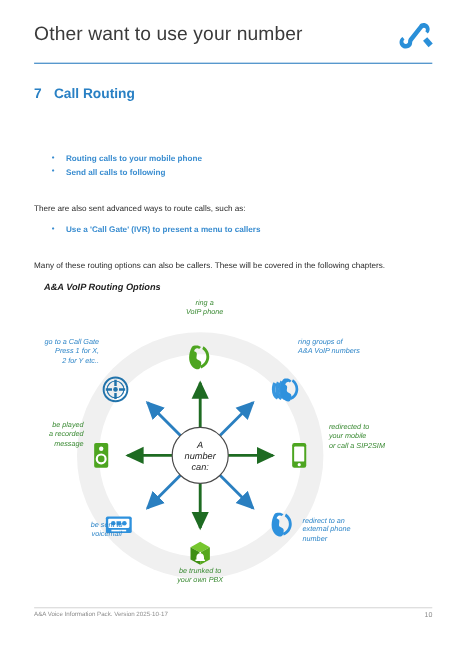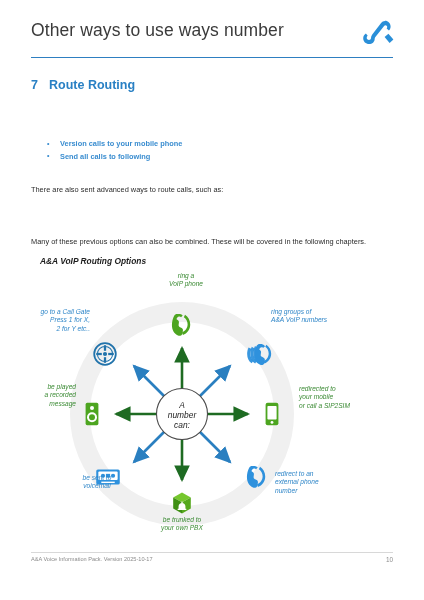--- a/index.html
+++ b/index.html
@@ -107,48 +107,49 @@
     position:absolute;right:31px;top:556px;
     font-size:6.4px;color:#8b8b8b;white-space:nowrap;
   }
 </style>
 </head>
 <body>
 
 <div class="page">
 
   <div class="header">
-    <div class="header-title">Other ways to use ways number</div>
+    <div class="header-title">Other want to use your number</div>
     <div class="header-phone">
       <svg viewBox="0 0 64 64" width="34" height="32" aria-hidden="true">
         <g fill="#2a8fd8">
           <path d="M46 8c-3.2 0-6 1.6-7.8 4.2L20.5 34.8c-1.6 2-2.5 4.4-2.5 7 0 2.4-1.8 4-4 4-2.6 0-4.6-1.6-4.6-4.2 0-1.6.8-3 2-3.9l-3.6-4.6C4.4 35.2 2.4 38.6 2.4 42.6c0 6.6 5.2 11.6 11.8 11.6 6.4 0 11.2-4.4 11.2-10.8 0-1.1.3-2.1 1-2.9l17.8-22.6c.7-.9 1.6-1.3 2.6-1.3 2 0 3.6 1.6 3.6 3.6 0 1-.4 1.9-1.1 2.6l4.6 4c2.1-2.1 3.3-4.9 3.3-8 0-6.2-4.9-11.2-11.2-11.2z"></path>
           <path d="M52.8 33.6l-7.6 6.6 10 11.6 7.6-6.6z"></path>
         </g>
       </svg>
     </div>
     <div class="header-rule"></div>
   </div>
 
   <div class="sec-head">
-    <span class="sec-num">7</span><span>Route Routing</span>
+    <span class="sec-num">7</span><span>Call Routing</span>
   </div>
 
 
   <div class="bullets b1">
-    <div class="bullet-row">Version calls to your mobile phone</div>
+    <div class="bullet-row">Routing calls to your mobile phone</div>
     <div class="bullet-row">Send all calls to following</div>
   </div>
 
   <div class="para p2">There are also sent advanced ways to route calls, such as:</div>
 
   <div class="bullets b2">
-  </div>
-
-  <div class="para p3">Many of these previous options can also be combined. These will be covered in the following chapters.</div>
+    <div class="bullet-row">Use a 'Call Gate' (IVR) to present a menu to callers</div>
+  </div>
+
+  <div class="para p3">Many of these routing options can also be callers. These will be covered in the following chapters.</div>
 
   <div class="diagram">
     <div class="diagram-title">A&amp;A VoIP Routing Options</div>
 
     <div class="svg-wrap">
       <svg viewBox="0 0 376 282" width="376" height="282" aria-hidden="true">
         <defs>
           <marker id="agreen" markerWidth="7" markerHeight="7" refX="5.6" refY="3.2" orient="auto">
             <path d="M0,0.2 L6.4,3.2 L0,6.2 z" fill="#1e6b22"></path>
           </marker>

